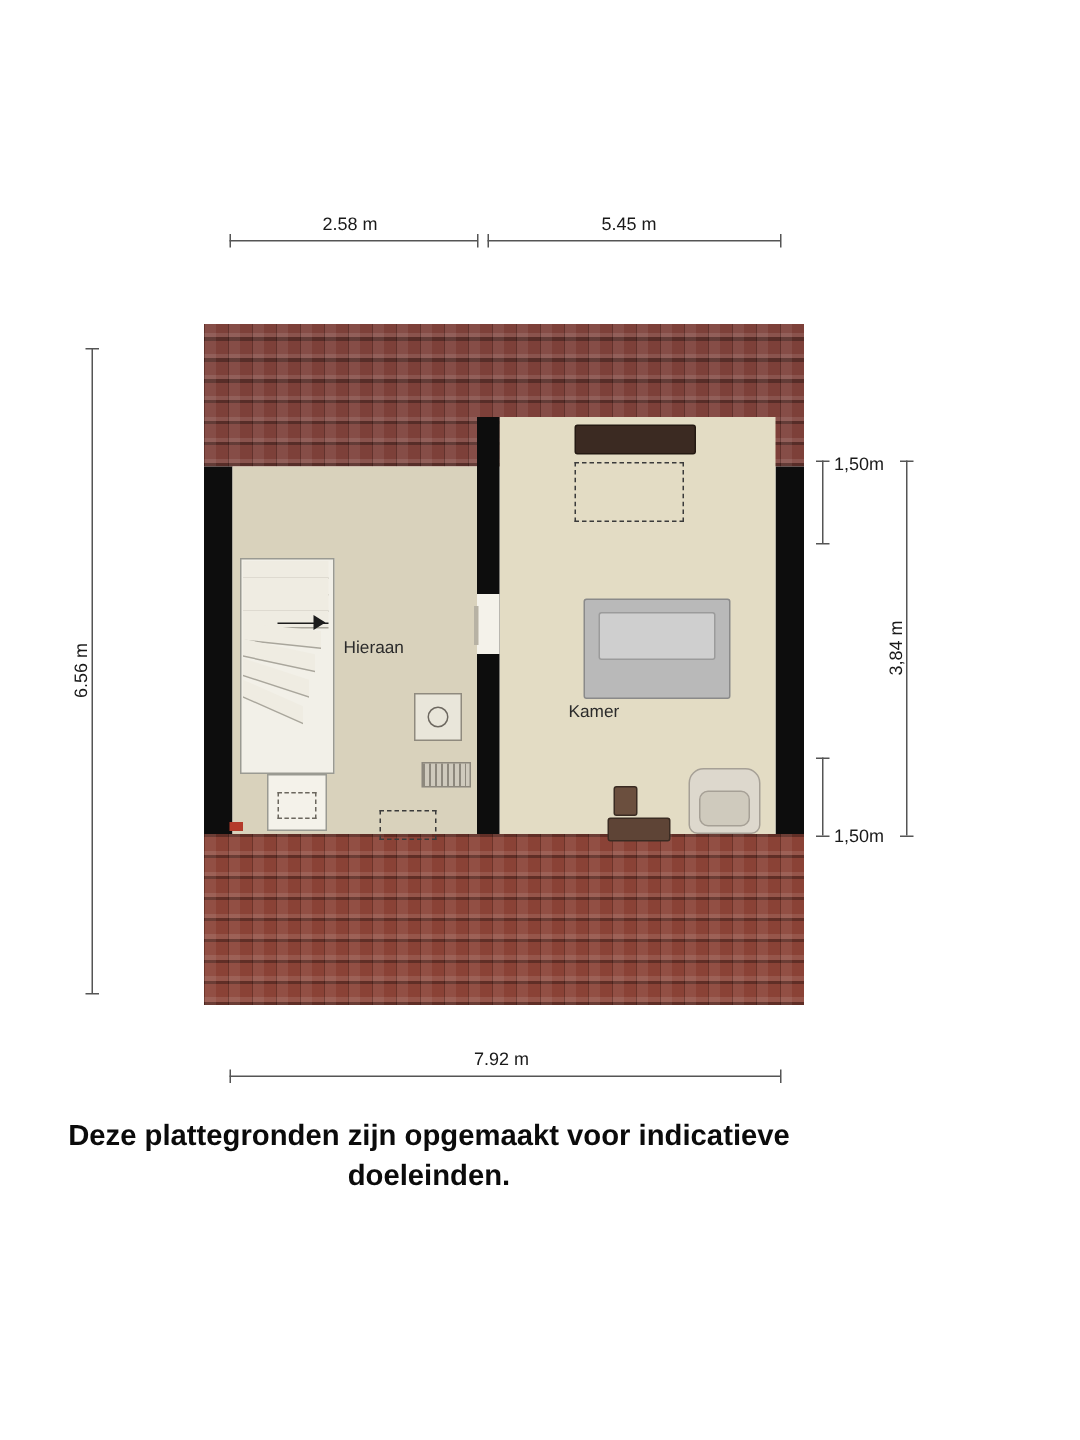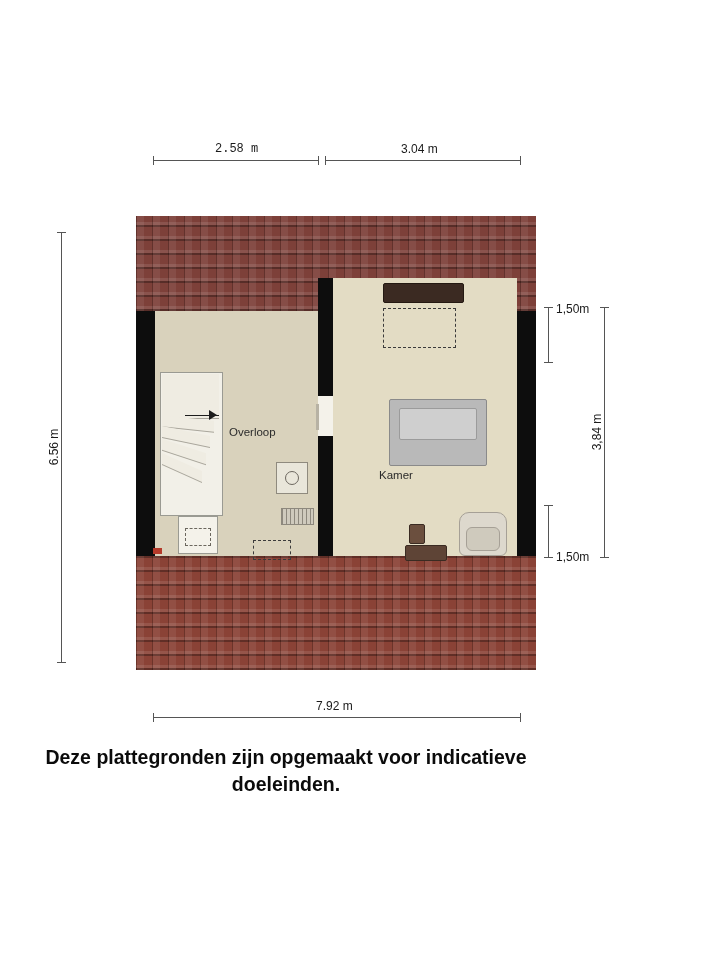--- a/index.html
+++ b/index.html
@@ -225,26 +225,26 @@
   }
 </style>
 </head>
 <body>
 
 <div id="plan">
 
   <div class="dim-line-h" style="left:153px; top:160px; width:165px;"></div>
   <div class="tick-v" style="left:153px; top:156px;"></div>
   <div class="tick-v" style="left:318px; top:156px;"></div>
-  <div class="dim-label" style="left:215px; top:160px; transform:translateY(-100%); padding-bottom:4px;font-family:Liberation Mono, monospace;">2.58 m</div>
+  <div class="dim-label" style="left:215px; top:160px; transform:translateY(-100%); padding-bottom:4px;">2.58 m</div>
 
   <div class="dim-line-h" style="left:325px; top:160px; width:195px;"></div>
   <div class="tick-v" style="left:325px; top:156px;"></div>
   <div class="tick-v" style="left:520px; top:156px;"></div>
-  <div class="dim-label" style="left:401px; top:160px; transform:translateY(-100%); padding-bottom:4px;">3.04 m</div>
+  <div class="dim-label" style="left:401px; top:160px; transform:translateY(-100%); padding-bottom:4px;">5.45 m</div>
 
   <div class="dim-line-v" style="left:61px; top:232px; height:430px;"></div>
   <div class="tick-h" style="left:57px; top:232px;"></div>
   <div class="tick-h" style="left:57px; top:662px;"></div>
   <div class="dim-label" style="left:61px; top:447px; transform:rotate(-90deg) translate(-50%, -100%); transform-origin: left top;">6.56 m</div>
 
   <div class="dim-line-v" style="left:548px; top:307px; height:55px;"></div>
   <div class="tick-h" style="left:544px; top:307px;"></div>
   <div class="tick-h" style="left:544px; top:362px;"></div>
   <div class="dim-label" style="left:556px; top:302px;">1,50m</div>
@@ -298,21 +298,21 @@
 
   <div class="small-frame" style="left:276px; top:462px; width:30px; height:30px;"></div>
   <div class="small-frame-inner" style="left:285px; top:471px; width:12px; height:12px;"></div>
 
   <div class="radiator" style="left:281px; top:508px; width:31px; height:15px;"></div>
 
   <div class="dashed-box" style="left:253px; top:540px; width:36px; height:18px;"></div>
 
   <div style="position:absolute; left:153px; top:548px; width:9px; height:6px; background:#b43a2a;"></div>
 
-  <div class="room-label" style="left:229px; top:426px;">Overloop</div>
+  <div class="room-label" style="left:229px; top:426px;">Hieraan</div>
 
   <div class="skylight" style="left:383px; top:283px; width:79px; height:18px;"></div>
   <div class="dashed-box" style="left:383px; top:308px; width:71px; height:38px;"></div>
 
   <div class="bed" style="left:389px; top:399px; width:96px; height:65px;"></div>
   <div class="bed-inner" style="left:399px; top:408px; width:76px; height:30px;"></div>
 
   <div class="chair" style="left:459px; top:512px; width:46px; height:42px;"></div>
   <div class="chair-seat" style="left:466px; top:527px; width:32px; height:22px;"></div>
 

